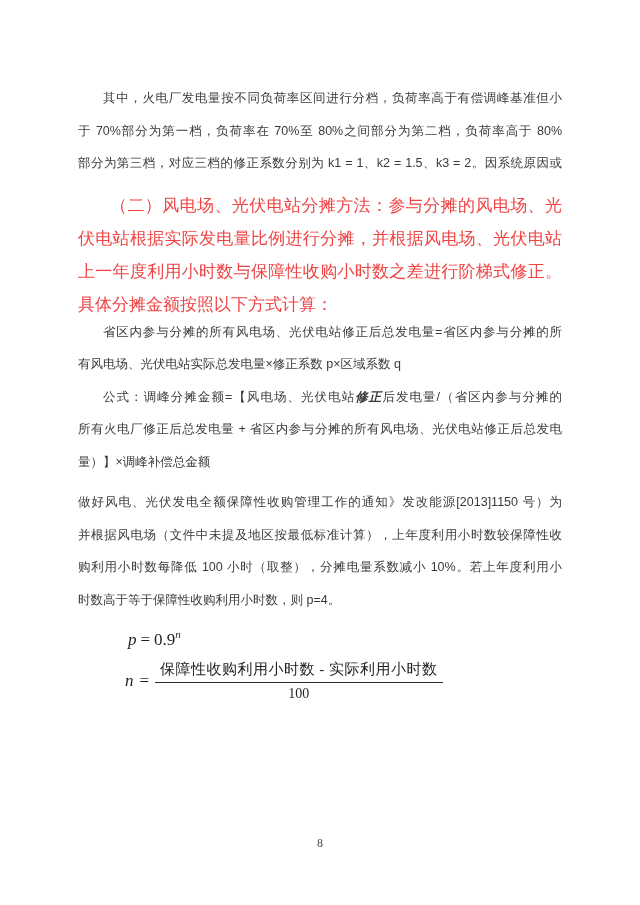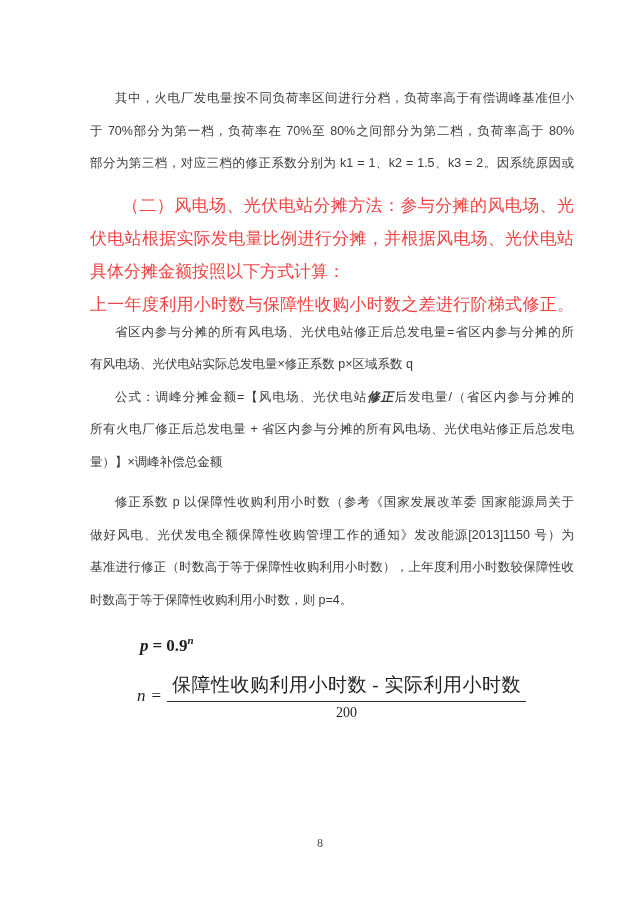--- a/index.html
+++ b/index.html
@@ -17,21 +17,20 @@
   .sheet {
     position: absolute;
     inset: 0;
     background: #ffffff;
   }
   .content {
     position: absolute;
     left: 78px;
     top: 82px;
     width: 484px;
-    margin-left: 12px;
   }
   .para {
     color: #3a3a3a;
   }
   .p-body {
     font-size: 12.5px;
     line-height: 32.5px;
   }
   .p-head {
     font-size: 17px;
@@ -54,43 +53,42 @@
     font-style: italic;
   }
   .formula {
     font-family: "Liberation Serif", serif;
     color: #1f1f1f;
   }
   .f1 {
     margin-top: 3px;
     padding-left: 50px;
     font-size: 17px;
-    line-height: 42px;
-    font-weight: bold;
+    line-height: 30px;
   }
   .f1 .eq { padding: 0 4px; }
   .var { font-style: italic; }
   .f1 sup {
     font-size: 11px;
     font-style: italic;
   }
   .f2 {
     margin-top: 5px;
     padding-left: 47px;
     display: flex;
     align-items: center;
     font-size: 17px;
   }
   .f2 .eq { margin: 0 6px; }
   .frac {
     display: inline-block;
     text-align: center;
   }
   .frac .num {
-    font-size: 19px;
+    font-size: 15px;
     letter-spacing: 0.5px;
     padding: 0 5px 3px 5px;
     border-bottom: 1.4px solid #2b2b2b;
   }
   .frac .den {
     font-size: 14px;
     padding-top: 3px;
   }
   .page-number {
     position: absolute;
@@ -111,53 +109,53 @@
 
     <div class="para p-body">
       <div class="line fill ind">其中，火电厂发电量按不同负荷率区间进行分档，负荷率高于有偿调峰基准但小</div>
       <div class="line fill">于 70%部分为第一档，负荷率在 70%至 80%之间部分为第二档，负荷率高于 80%</div>
       <div class="line fill">部分为第三档，对应三档的修正系数分别为 k1 = 1、k2 = 1.5、k3 = 2。因系统原因或</div>
     </div>
 
     <div class="para p-head">
       <div class="line fill ind2">（二）风电场、光伏电站分摊方法：参与分摊的风电场、光</div>
       <div class="line fill">伏电站根据实际发电量比例进行分摊，并根据风电场、光伏电站</div>
+      <div class="line fill">上一年度利用小时数与保障性收购小时数之差进行阶梯式修正。</div>
       <div class="line">具体分摊金额按照以下方式计算：</div>
-      <div class="line fill">上一年度利用小时数与保障性收购小时数之差进行阶梯式修正。</div>
     </div>
 
     <div class="para p-body p4">
       <div class="line fill ind">省区内参与分摊的所有风电场、光伏电站修正后总发电量=省区内参与分摊的所</div>
       <div class="line">有风电场、光伏电站实际总发电量×修正系数 p×区域系数 q</div>
     </div>
 
     <div class="para p-body p3">
       <div class="line fill ind">
         <span>公式：调峰分摊金额=【风电场、光伏电站</span><span class="em">修正</span><span>后发电量/（省区内参与分摊的</span>
       </div>
       <div class="line fill">所有火电厂修正后总发电量 + 省区内参与分摊的所有风电场、光伏电站修正后总发电</div>
       <div class="line">量）】×调峰补偿总金额</div>
     </div>
 
     <div class="para p-body p5">
-      <div class="line fill ind">修正系数 p 以保障性收购利用小时数（参考《国家发展改革委 国家能源局关于</div>
       <div class="line fill">做好风电、光伏发电全额保障性收购管理工作的通知》发改能源[2013]1150 号）为</div>
-      <div class="line fill">基准进行修正（时数高于等于保障性收购利用小时数），上年度利用小时数较保障性收</div>
+      <div class="line fill">并根据风电场（文件中未提及地区按最低标准计算），上年度利用小时数较保障性收</div>
+      <div class="line fill">购利用小时数每降低 100 小时（取整），分摊电量系数减小 10%。若上年度利用小</div>
       <div class="line">时数高于等于保障性收购利用小时数，则 p=4。</div>
     </div>
 
     <div class="formula f1">
       <span class="var">p</span><span class="eq">=</span><span>0.9</span><sup>n</sup>
     </div>
 
     <div class="formula f2">
       <span class="var">n</span>
       <span class="eq">=</span>
       <span class="frac">
         <span class="num" style="display: block;">保障性收购利用小时数 - 实际利用小时数</span>
-        <span class="den" style="display: block;">200</span>
+        <span class="den" style="display: block;">100</span>
       </span>
     </div>
 
   </div>
 
   <div class="page-number">8</div>
 </div>
 
 </body></html>

